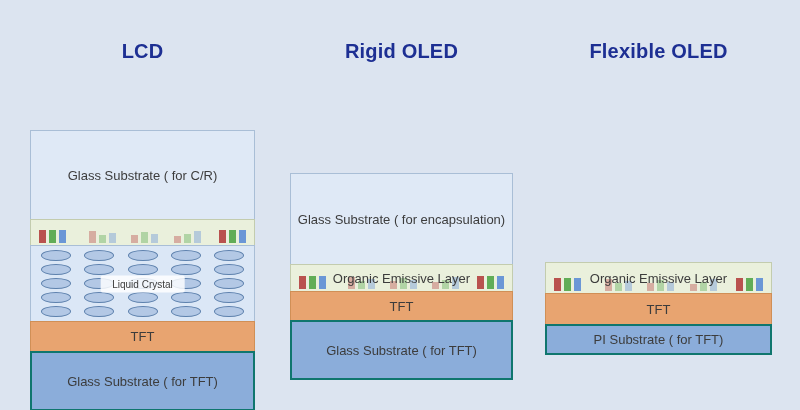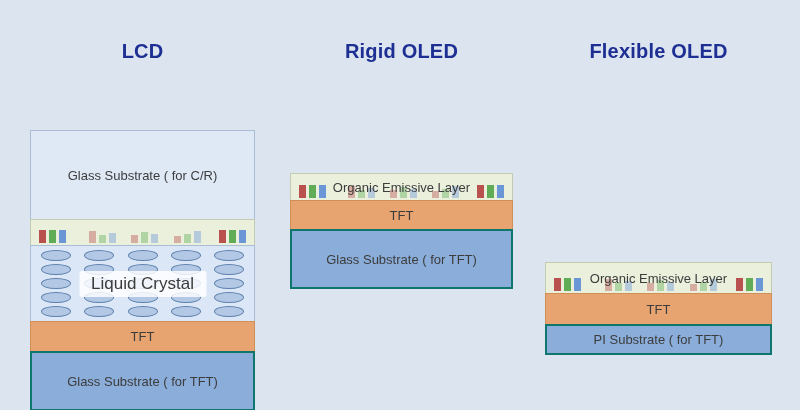--- a/index.html
+++ b/index.html
@@ -34,21 +34,21 @@
     display:flex;justify-content:space-between;z-index:1;
   }
   .lc-col{display:flex;flex-direction:column;justify-content:space-between;}
   .lc-ellipse{
     width:30px;height:11px;border-radius:50%;
     background:#b3c8e5;border:1px solid #5d81ad;box-sizing:border-box;
   }
   .lc-label{
     position:absolute;left:50%;top:50%;transform:translate(-50%,-50%);
     background:rgba(255,255,255,.82);padding:3px 12px;border-radius:2px;
-    font-size:17px;color:#3c3c3c;z-index:3;white-space:nowrap;
+    font-size:10px;color:#3c3c3c;z-index:3;white-space:nowrap;
   }
 
   
   .bar-group{
     position:absolute;bottom:2px;display:flex;gap:3px;align-items:flex-end;z-index:1;
   }
   .bar{width:7px;}
   .bar.r{background:#b9524e;}
   .bar.g{background:#61ad57;}
   .bar.b{background:#6b97d6;}
@@ -136,20 +136,23 @@
     </div>
     <div class="layer tft" style="height:31px;">
       <span class="lbl">TFT</span>
     </div>
     <div class="layer substrate" style="height:60px;">
       <span class="lbl">Glass Substrate ( for TFT)</span>
     </div>
   </div>
 
   <div class="stack" style="left:290px;top:173px;width:223px;">
+    <div class="layer glass" style="height:92px;">
+      <span class="lbl">Glass Substrate ( for encapsulation)</span>
+    </div>
     <div class="layer emissive" style="height:28px;">
       <span class="lbl">Organic Emissive Layer</span>
     <div class="bar-group" style="left: 8px;">
           <div class="bar r" style="height: 13px;"></div>
           <div class="bar g" style="height: 13px;"></div>
           <div class="bar b" style="height: 13px;"></div>
         </div>
         <div class="bar-group faint" style="left: 26%;">
           <div class="bar r" style="height: 12px;"></div>
           <div class="bar g" style="height: 8px;"></div>

